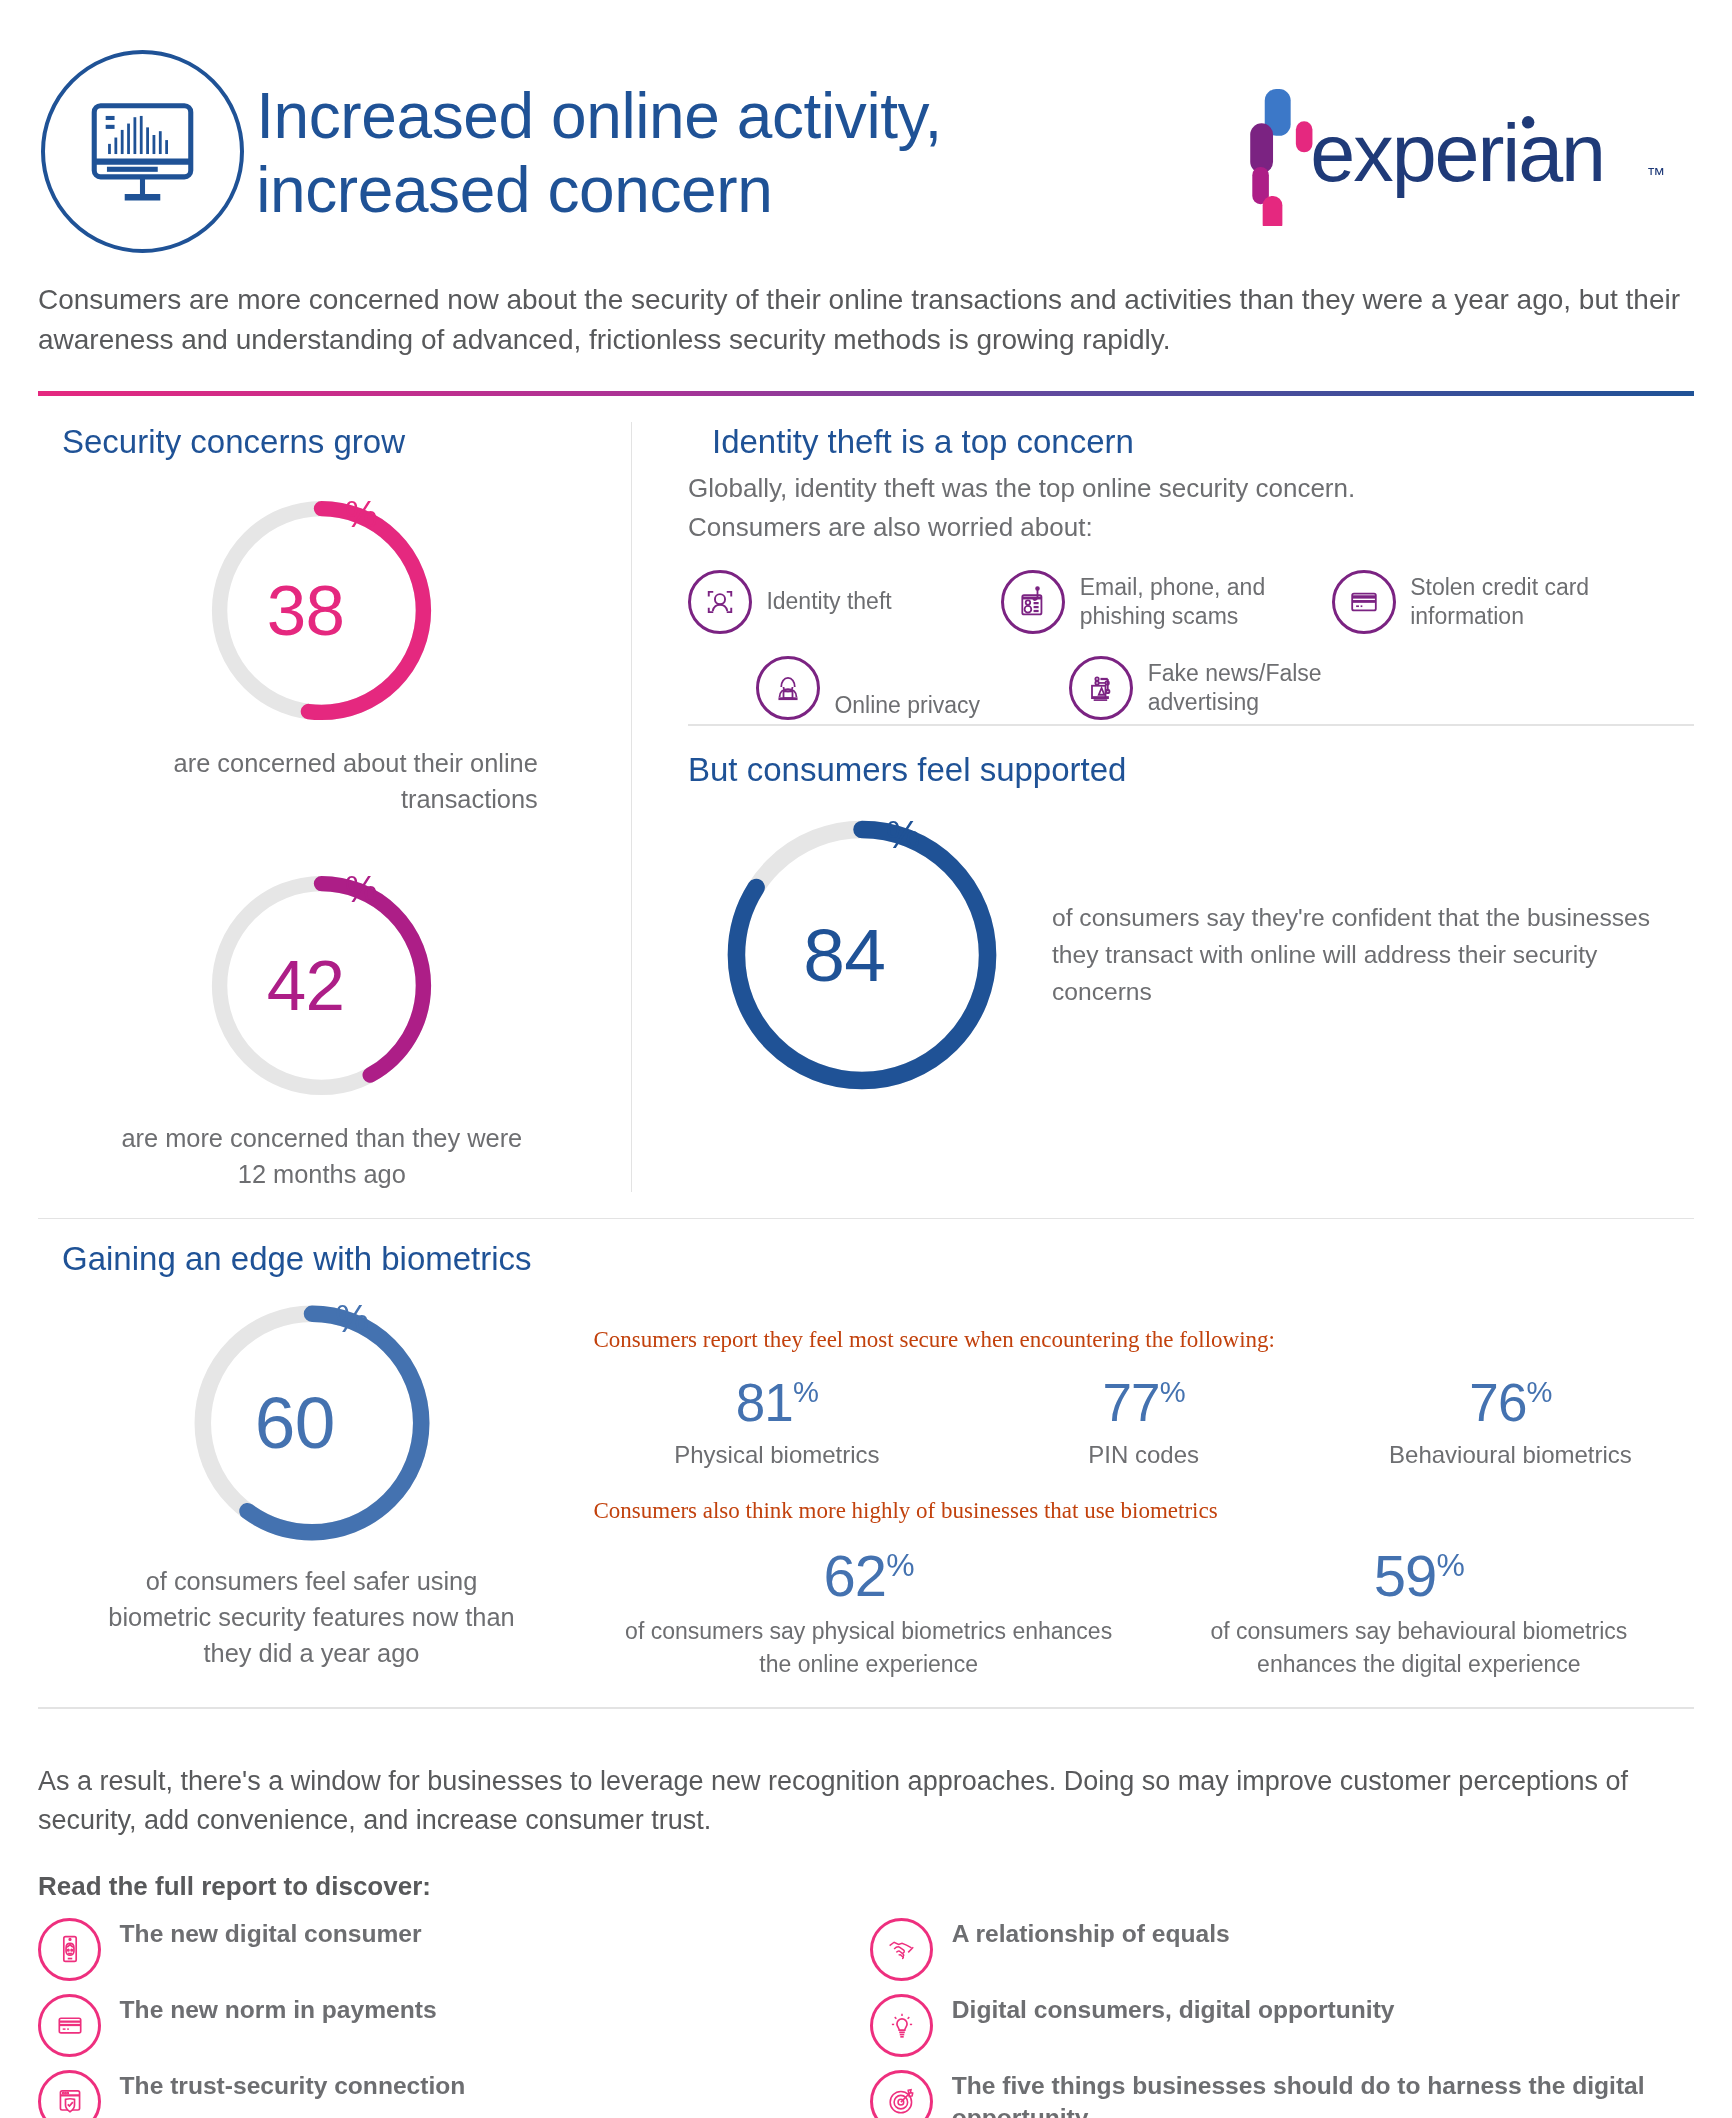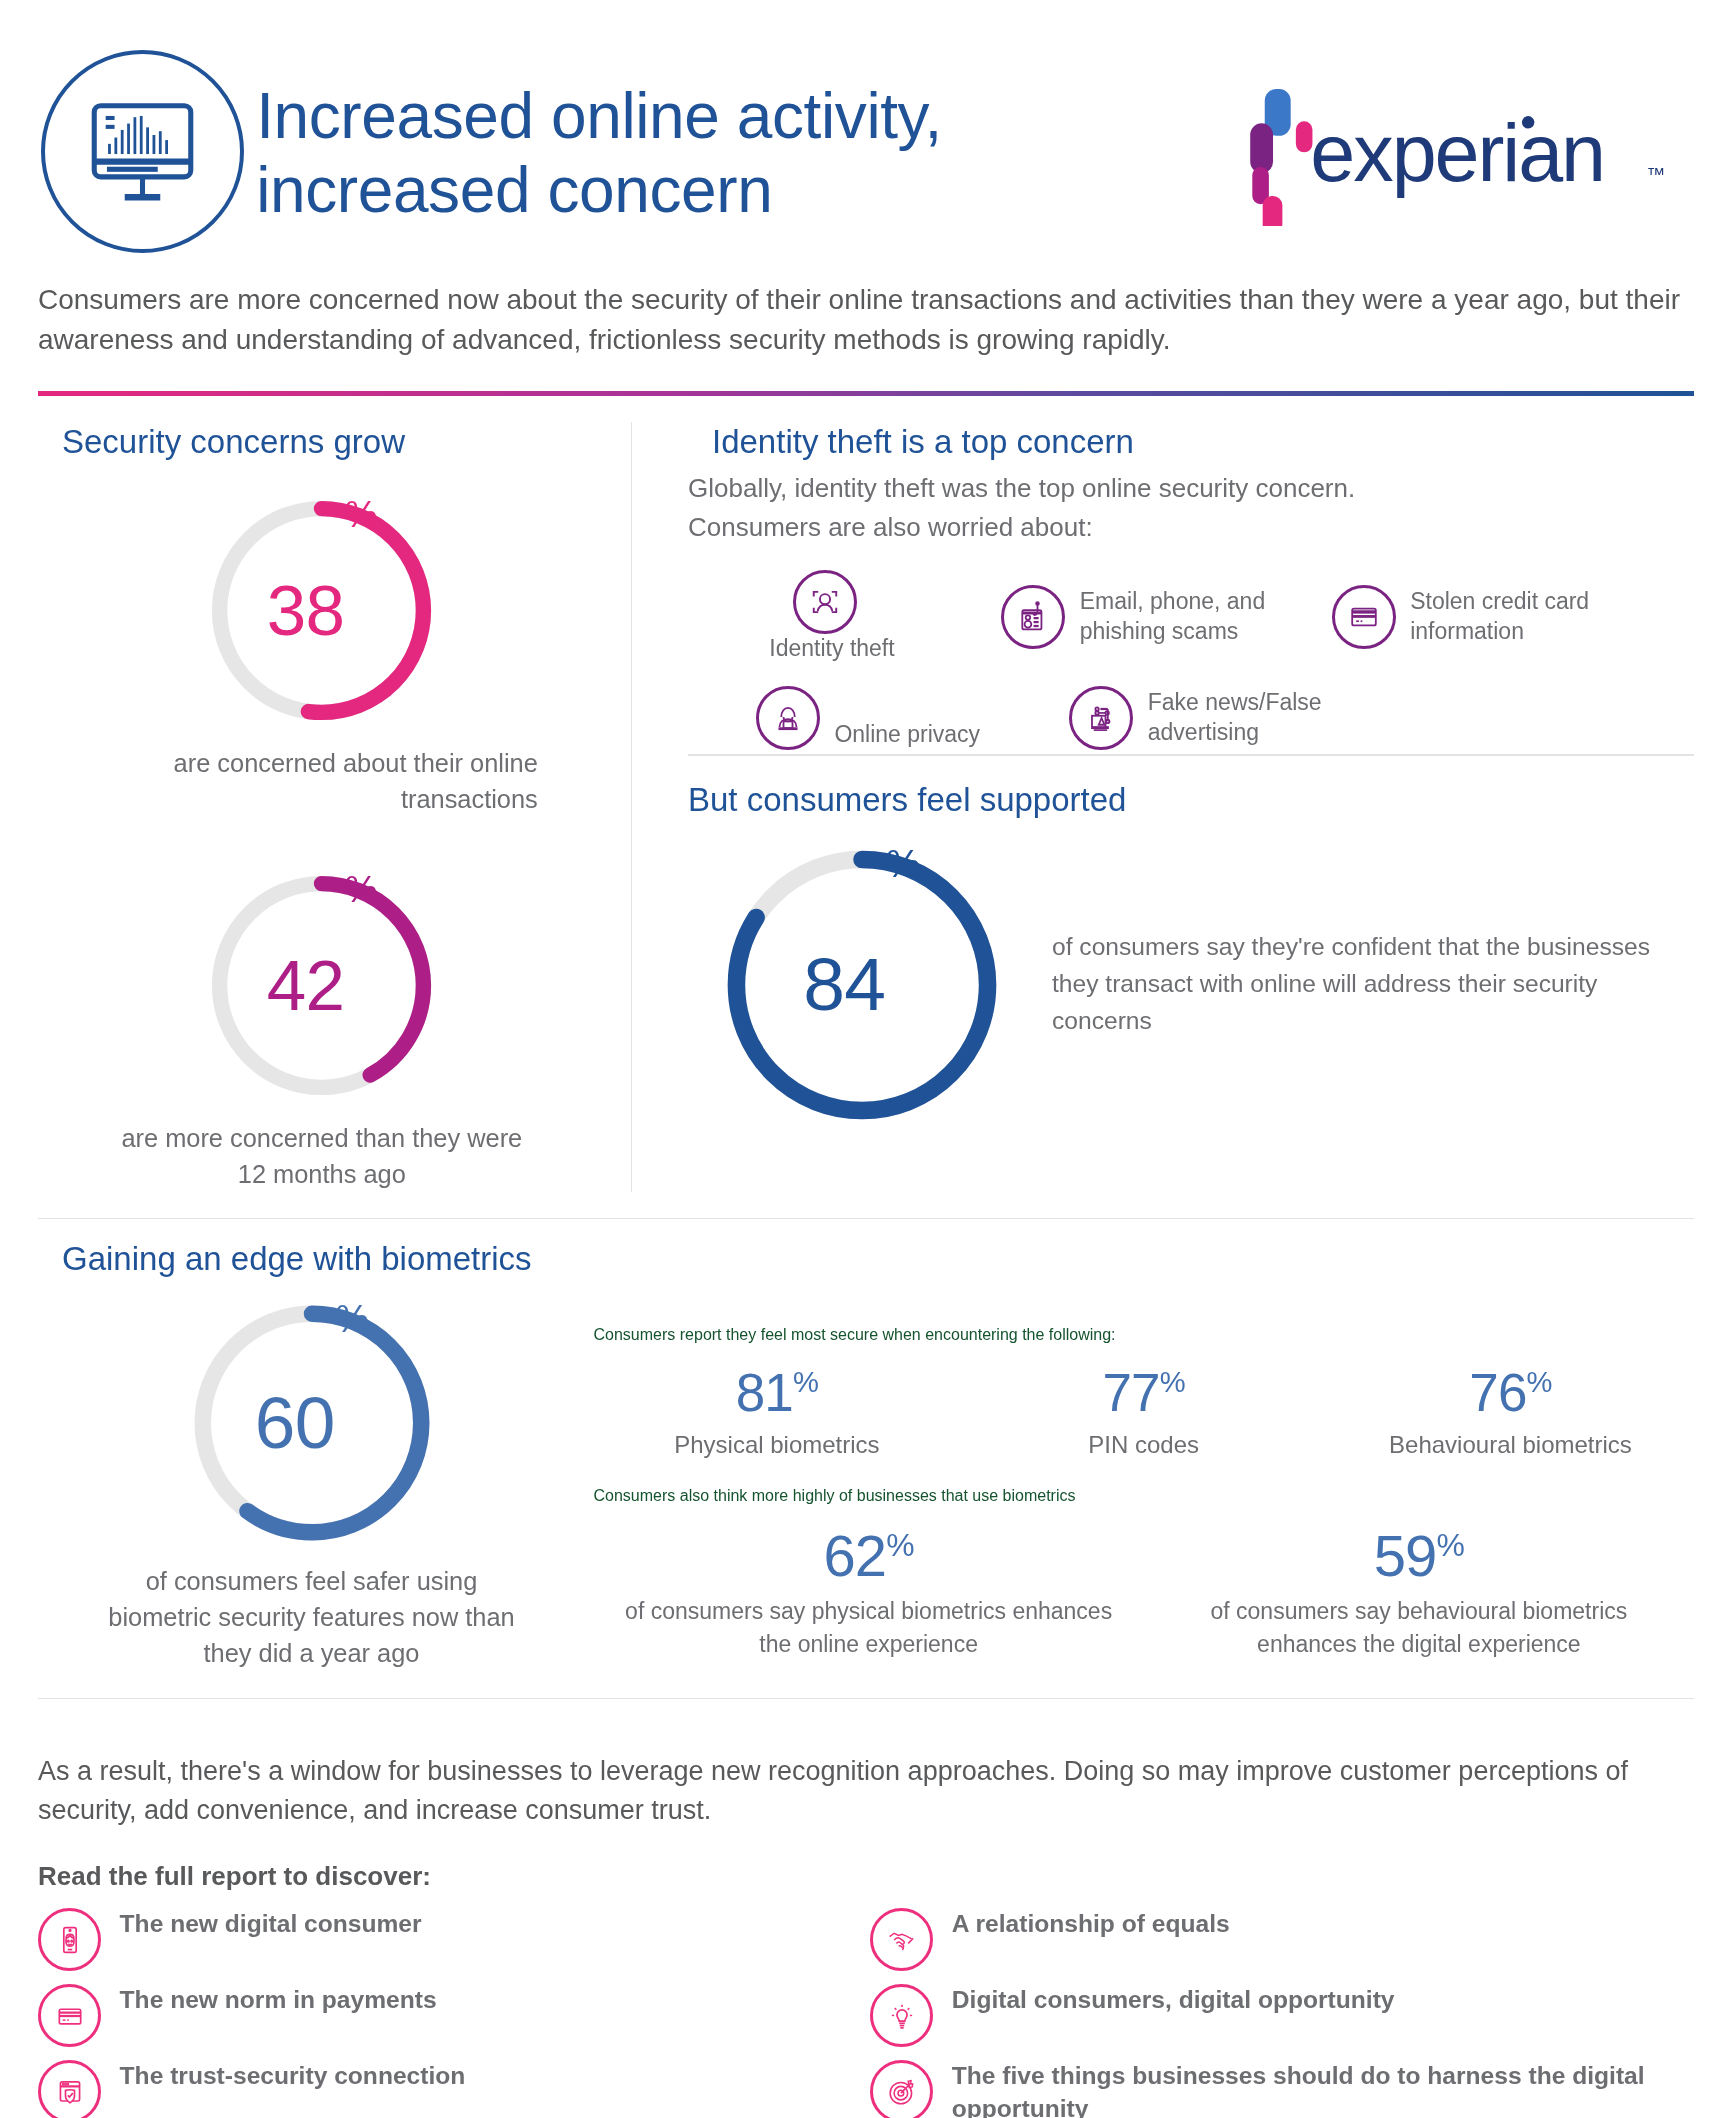--- a/index.html
+++ b/index.html
@@ -77,21 +77,21 @@
   .supported { padding-top: 24px; }
   .supported-row { display:flex; align-items:center; margin-top: 19.5px; }
   .supported-row .donut-col { flex: 0 0 347px; display:flex; justify-content:center;}
   .supported-row .txt-col { flex: 1 1 auto; font-size: 24.6px; line-height: 1.5; color: #6D6E71; padding-left: 17px; padding-right: 25.4px;}
 
   
   .sec2 { padding-top: 19.5px; }
   .sec2-body { display:flex; padding-top: 17px; }
   .sec2-left { flex: 0 0 547px; display:flex; flex-direction:column; align-items:center; }
   .sec2-right { flex: 1 1 auto; padding-left: 8.5px; padding-top: 28px;}
-  .lead { font-size: 16px; color:#14532d; line-height: 1.42; }
+  .lead { font-size: 23px; color:#c2410c; line-height: 1.42; font-family: Liberation Serif, serif; }
   .stat-row { display:flex; margin-top: 19.5px; }
   .stat { text-align:center; }
   .stat .val { font-size: 53px; color:#4472B0; line-height:1; letter-spacing:-0.8px; white-space:nowrap; }
   .stat .val .pct { font-size: 0.55em; vertical-align: super; line-height: 1; }
   .stat .lbl { font-size: 24px; color:#6D6E71; margin-top: 10.2px; line-height:1.3; }
   .stat3 { flex: 0 0 33.33%; }
   .stat2 { flex: 0 0 50%; padding: 0 17px;}
   .stat2 .lbl { font-size: 23px; line-height: 1.42; }
 
   
@@ -193,21 +193,21 @@
       </div>
     </div>
 
     <div class="sec1-right">
       <div class="sec-h2">Identity theft is a top concern</div>
       <div class="body-text" style="margin-top:7.6px;">Globally, identity theft was the top online security concern.</div>
       <div class="body-text">Consumers are also worried about:</div>
 
       <div class="concern-grid">
 
-        <div class="concern-item" style="width:288px;flex-direction:column;">
+        <div class="concern-item" style="width:288px;">
           <div class="ci">
               <div class="icon-circle">
             <svg viewBox="0 0 64 64" fill="none" stroke="#7B2382" stroke-width="3.4">
               <path d="M12 22V14h8M52 22V14h-8M12 42v8h8M52 42v8h-8"></path>
               <circle cx="32" cy="27" r="9"></circle>
               <path d="M19 48c2-8 7-11 13-11s11 3 13 11"></path>
             </svg>
           </div>
             </div>
           <div class="ct">Identity theft</div>

